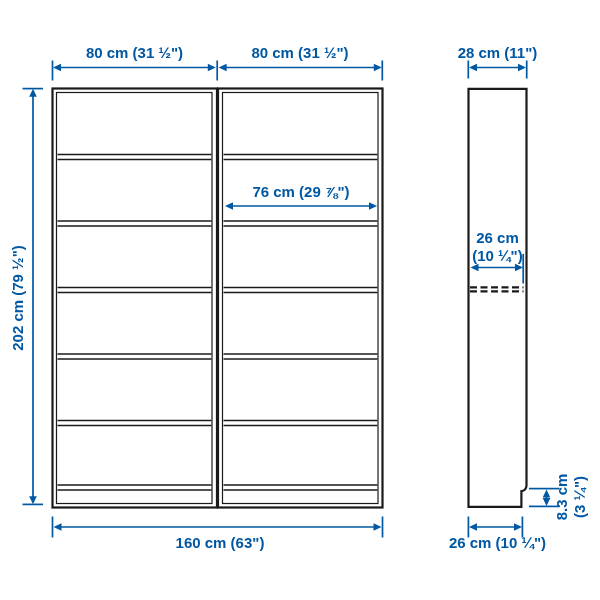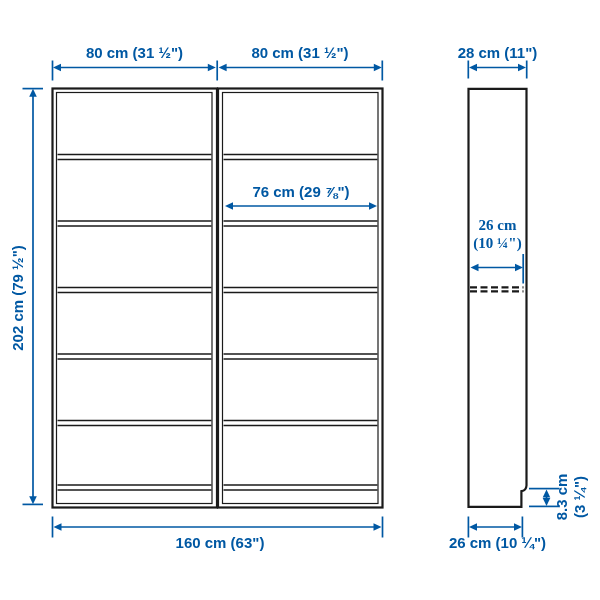--- a/index.html
+++ b/index.html
@@ -144,21 +144,21 @@
   <div class="dim" style="left:52px;top:44px;width:165px;">80 cm (31 ½")</div>
 
   <div class="dim" style="left:217px;top:44px;width:166px;">80 cm (31 ½")</div>
 
   <div class="dim" style="left:447px;top:44px;width:101px;">28 cm (11")</div>
 
   <div class="dim rot" style="left:-57px;top:289px;width:150px;height:18px;">202 cm (79 ½")</div>
 
   <div class="dim" style="left:225px;top:183px;width:152px;">76 cm (29 ⅞")</div>
 
-  <div class="dim" style="left:447px;top:216px;width:101px;font-family:Liberation Serif, serif;">
+  <div class="dim" style="left:447px;top:229px;width:101px;">
     <span class="ln">26 cm</span>
     <span class="ln">(10 ¼")</span>
   </div>
 
   <div class="dim" style="left:118px;top:534px;width:204px;">160 cm (63")</div>
 
   <div class="dim" style="left:427px;top:534px;width:141px;">26 cm (10 ¼")</div>
 
   <div class="dim rot" style="left:530px;top:479px;width:82px;height:36px;">
     <span class="ln">8.3 cm</span>

